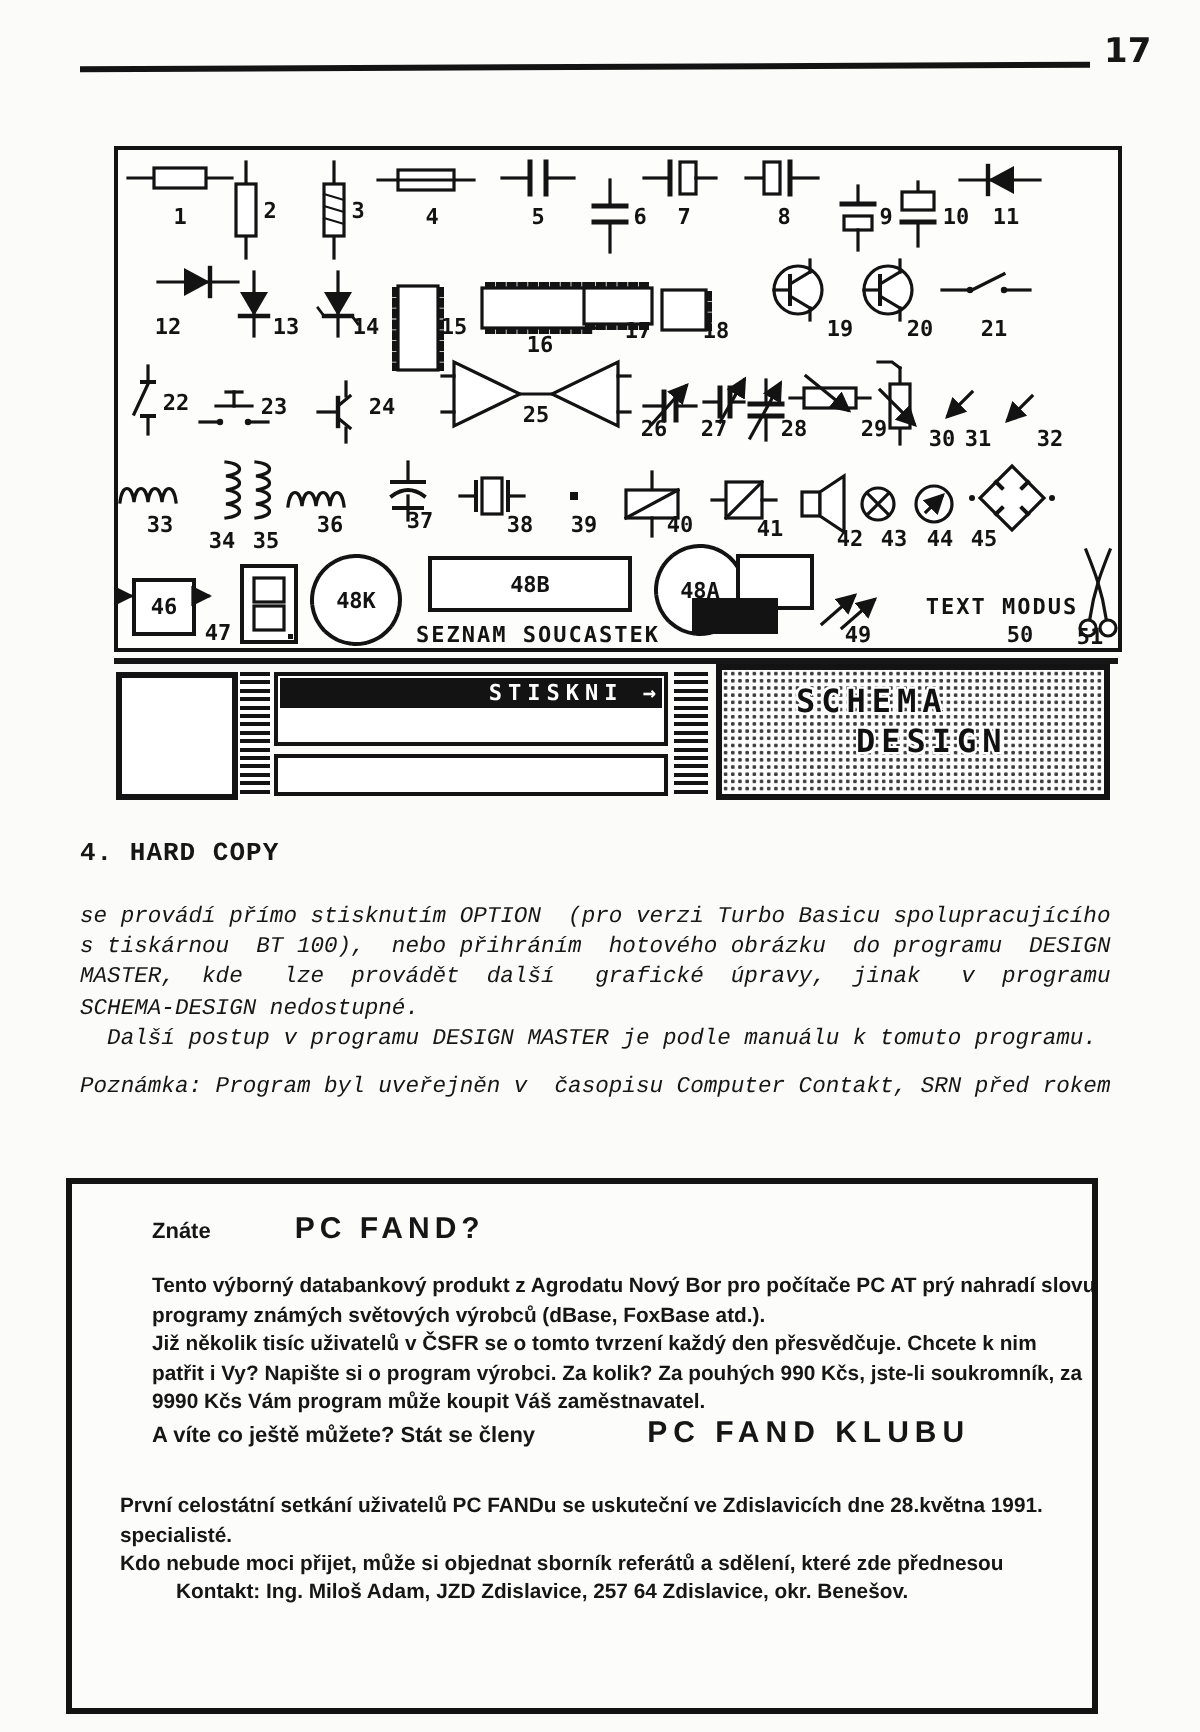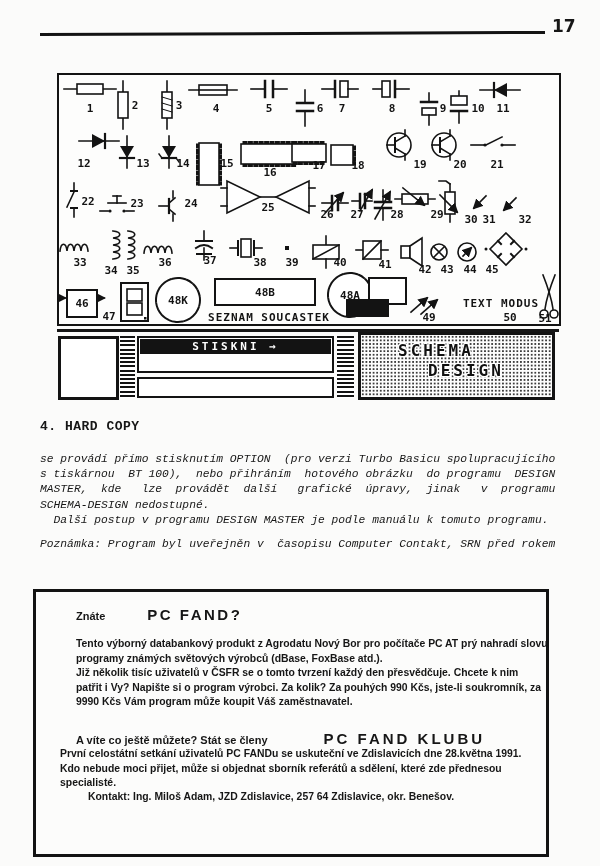--- a/index.html
+++ b/index.html
@@ -22,21 +22,21 @@
             letter-spacing:1px;fill:#131313;stroke:none;text-anchor:middle;}
 
   
   .statusbar{left:57px;top:329px;width:502px;height:71px;border-top:3px solid #161616;}
   .sb-box{left:1px;top:4px;width:55px;height:58px;border:3px solid #131313;background:#fff;}
   .sb-stripes{top:4px;width:15px;height:62px;
      background:repeating-linear-gradient(180deg,#131313 0 2px,#fff 2px 4.2px);}
   .s1{left:63px;} .s2{left:280px;width:17px;}
   .sb-mid{left:80px;top:4px;width:197px;height:64px;}
   .sb-prompt{position:absolute;top:0;left:0;width:193px;height:33px;border:2px solid #131313;background:#fff;}
-  .sb-prompt-bar{margin:1px;height:15px;background:#131313;color:#fff;text-align:center;
+  .sb-prompt-bar{margin:1px;height:15px;background:#131313;color:#fff;text-align:right;
      font-family:"DejaVu Sans Mono",monospace;font-weight:bold;font-size:11px;line-height:15px;letter-spacing:3px;}
   .sb-input{position:absolute;top:41px;left:0;width:193px;height:17px;border:2px solid #131313;background:#fff;}
   .sb-logo{left:301px;top:0;width:191px;height:62px;border:3px solid #131313;background-color:#fdfdfd;
      background-image:radial-gradient(circle,#3d3d3d 0.9px,transparent 1.05px);background-size:3.6px 3.6px;}
   .sb-logo span{position:absolute;font-family:"DejaVu Sans Mono",monospace;font-weight:bold;font-size:16px;
      letter-spacing:3px;color:#111;
      text-shadow:1px 1px 0 #fff,-1px -1px 0 #fff,1px -1px 0 #fff,-1px 1px 0 #fff,0 1px 0 #fff,0 -1px 0 #fff;}
   .logo1{left:37px;top:6px;} .logo2{left:67px;top:26px;text-align:center;}
 
   
@@ -45,21 +45,21 @@
   .note-lines{left:40px;top:537px;font-size:11.3px;line-height:15.8px;white-space:pre;font-style:italic;}
 
   
   .ad-box{left:33px;top:589px;width:510px;height:262px;border:3px solid #131313;background:#fcfcfb;
      overflow:hidden;font-family:"Liberation Sans",sans-serif;font-weight:bold;}
   .ad-box .abs{white-space:nowrap;}
   .ad-row1{left:40px;top:14px;font-size:11px;}
   .ad-title{font-size:15px;letter-spacing:2.5px;margin-left:42px;}
   .ad-p1{left:40px;top:45px;font-size:10.4px;line-height:14.5px;}
   .ad-p2{left:40px;top:74px;font-size:10.4px;line-height:14.5px;}
-  .ad-row2{left:40px;top:138px;font-size:11px;}
+  .ad-row2{left:40px;top:116px;font-size:11px;}
   .ad-club{font-size:15px;letter-spacing:3px;margin-left:56px;}
   .ad-p3{left:24px;top:155px;font-size:10.4px;line-height:14.5px;}
   .ad-contact{left:40px;top:199px;font-size:10.4px;padding-left:12px;}
 </style>
 </head>
 <body>
 
 <div>
 
   <div class="abs rule"></div>
@@ -482,19 +482,19 @@
     <div class="abs ad-p2">
         <div>Již několik tisíc uživatelů v ČSFR se o tomto tvrzení každý den přesvědčuje. Chcete k nim</div>
         <div>patřit i Vy? Napište si o program výrobci. Za kolik? Za pouhých 990 Kčs, jste-li soukromník, za</div>
         <div>9990 Kčs Vám program může koupit Váš zaměstnavatel.</div>
       </div>
     <div class="abs ad-row2">
       <span>A víte co ještě můžete? Stát se členy</span><span class="ad-club">PC FAND KLUBU</span>
     </div>
     <div class="abs ad-p3">
         <div>První celostátní setkání uživatelů PC FANDu se uskuteční ve Zdislavicích dne 28.května 1991.</div>
+        <div>specialisté.</div>
         <div>Kdo nebude moci přijet, může si objednat sborník referátů a sdělení, které zde přednesou</div>
-        <div>specialisté.</div>
       </div>
     <div class="abs ad-contact">Kontakt: Ing. Miloš Adam, JZD Zdislavice, 257 64 Zdislavice, okr. Benešov.</div>
   </div>
 
 </div>
 
 </body></html>

